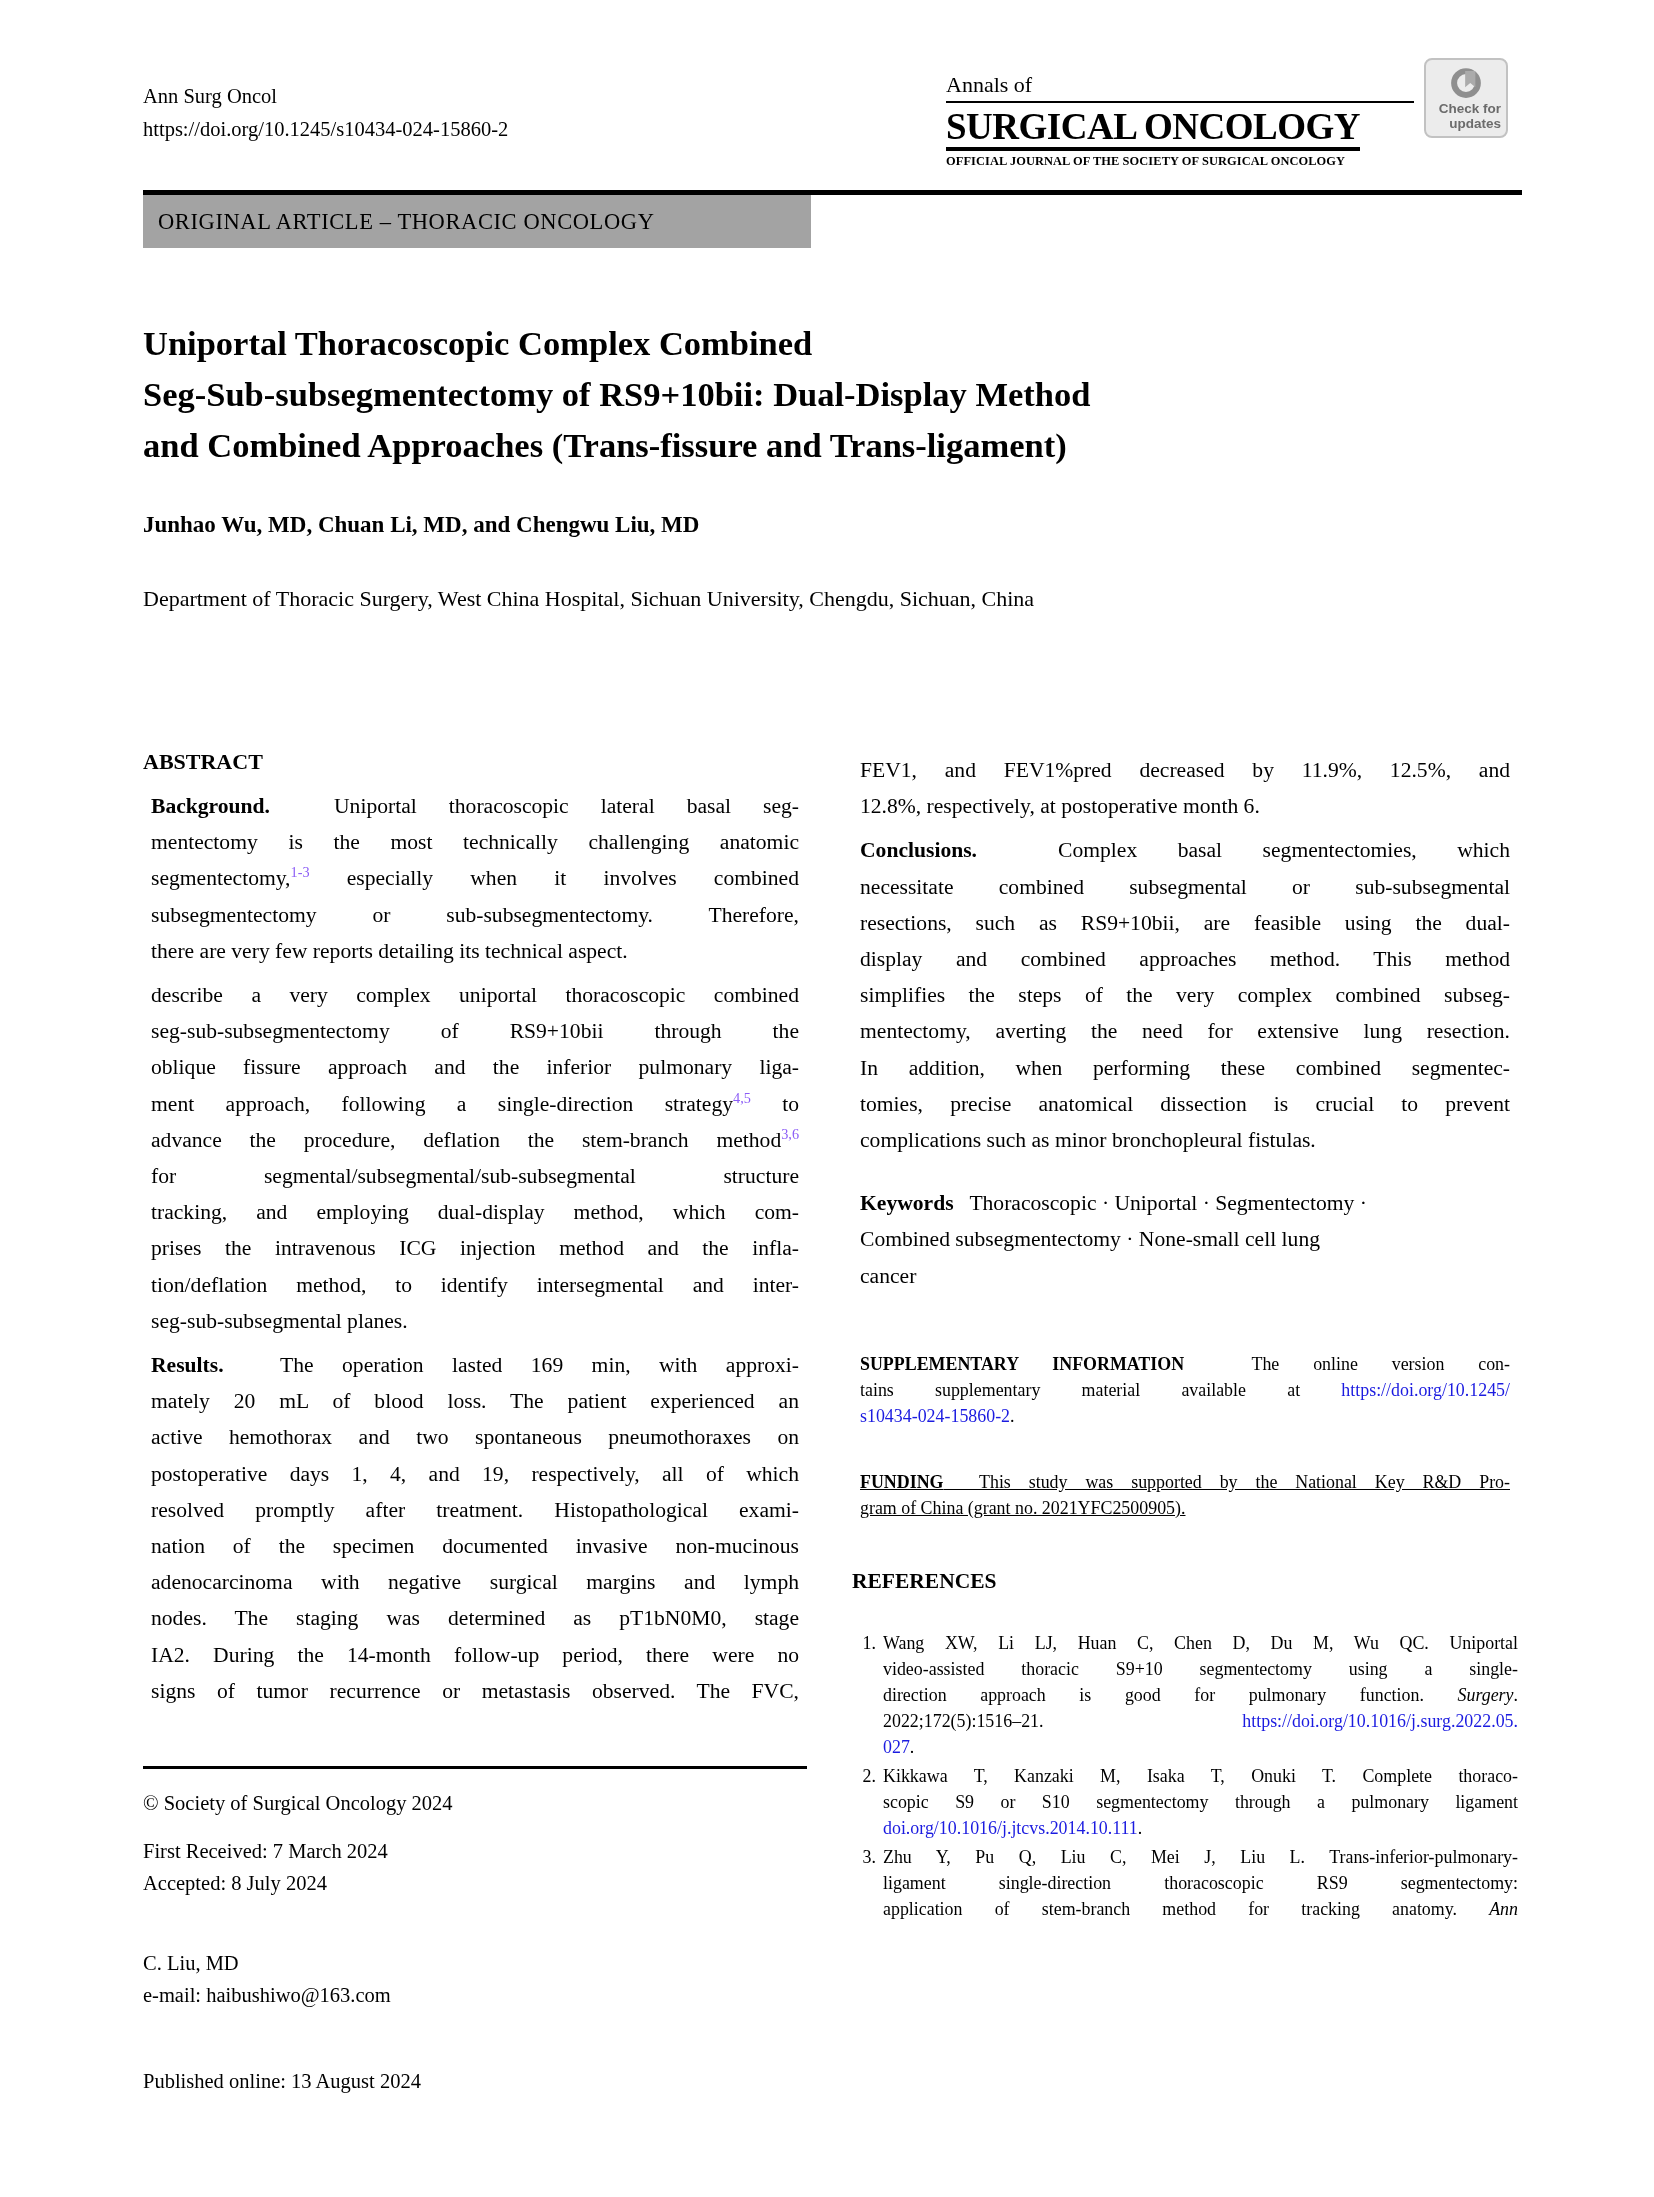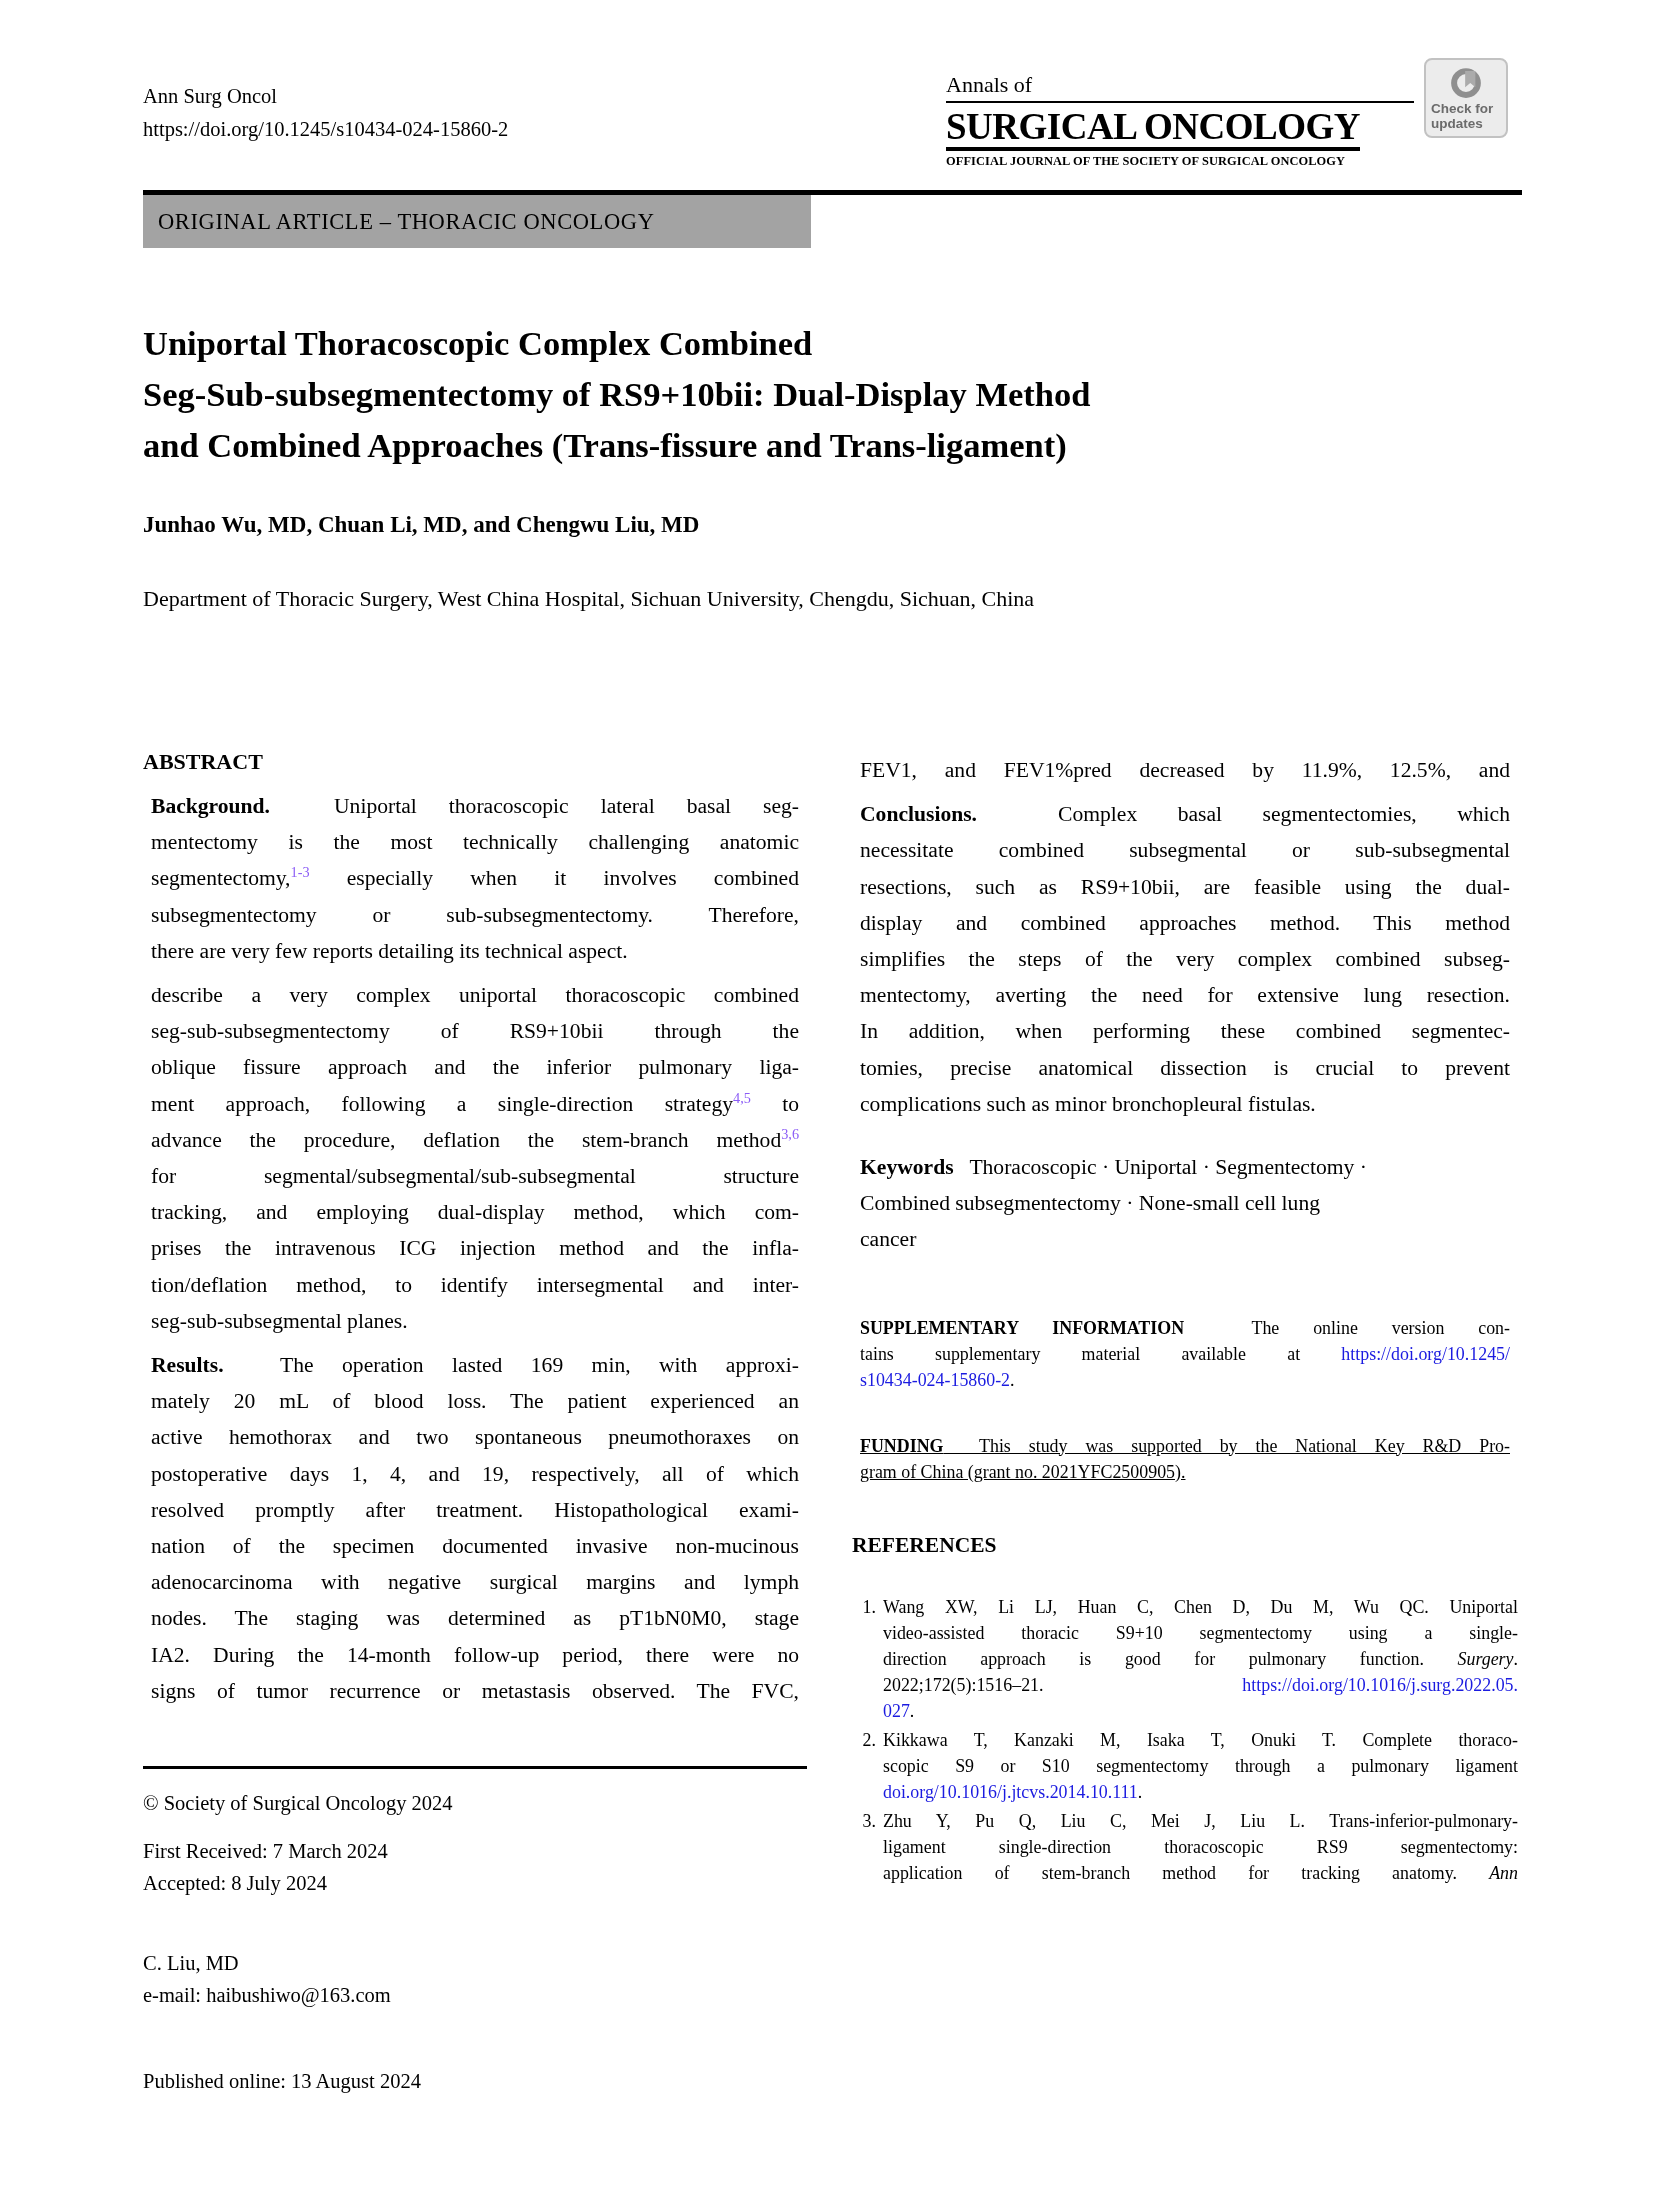--- a/index.html
+++ b/index.html
@@ -11,21 +11,21 @@
   .logo{position:absolute;left:946px;top:72px;width:468px;}
   .logo-annals{font-size:22px;padding-bottom:3px;border-bottom:2px solid #000;}
   .logo-title{display:table;font-size:37px;font-weight:600;line-height:1.12;
               letter-spacing:-0.5px;border-bottom:4px solid #000;padding-top:3px;}
   .logo-sub{font-size:12.4px;font-weight:bold;letter-spacing:0.1px;margin-top:3px;}
   .crossmark{position:absolute;left:1424px;top:58px;width:84px;height:80px;
              background:#ececec;border:2px solid #c2c2c2;border-radius:8px;
              display:flex;flex-direction:column;align-items:center;justify-content:center;
              gap:1px;box-sizing:border-box;cursor:pointer;}
   .cm-label{font-family:"Liberation Sans",sans-serif;font-size:13.5px;font-weight:bold;
-            color:#6b6b6b;text-align:left;line-height:15px;width:70px;}
+            color:#6b6b6b;text-align:right;line-height:15px;width:70px;}
 
   
   .banner-line{position:absolute;left:143px;top:190px;width:1379px;height:5px;background:#000;}
   .banner{position:absolute;left:143px;top:195px;width:668px;height:53px;background:#a3a3a3;
           display:flex;align-items:center;padding-left:15px;box-sizing:border-box;
           font-size:22.5px;letter-spacing:0.6px;}
 
   
   .title{position:absolute;left:143px;top:318px;width:1280px;margin:0;
          font-size:34.5px;line-height:51px;font-weight:bold;}
@@ -135,20 +135,21 @@
         <div class="tline"><span>adenocarcinoma with negative surgical margins and lymph</span></div>
         <div class="tline"><span>nodes. The staging was determined as pT1bN0M0, stage</span></div>
         <div class="tline"><span>IA2. During the 14-month follow-up period, there were no</span></div>
         <div class="tline"><span>signs of tumor recurrence or metastasis observed. The FVC,</span></div>
       </div>
   </div>
 
   <div class="col col-right">
     <div class="para">
         <div class="tline"><span>FEV1, and FEV1%pred decreased by 11.9%, 12.5%, and</span></div>
+        <div class="tline tlast"><span>12.8%, respectively, at postoperative month 6.</span></div>
       </div>
     <div class="para">
         <div class="tline"><span class="rb">Conclusions.</span><span>&nbsp; Complex basal segmentectomies, which</span></div>
         <div class="tline"><span>necessitate combined subsegmental or sub-subsegmental</span></div>
         <div class="tline"><span>resections, such as RS9+10bii, are feasible using the dual-</span></div>
         <div class="tline"><span>display and combined approaches method. This method</span></div>
         <div class="tline"><span>simplifies the steps of the very complex combined subseg-</span></div>
         <div class="tline"><span>mentectomy, averting the need for extensive lung resection.</span></div>
         <div class="tline"><span>In addition, when performing these combined segmentec-</span></div>
         <div class="tline"><span>tomies, precise anatomical dissection is crucial to prevent</span></div>

